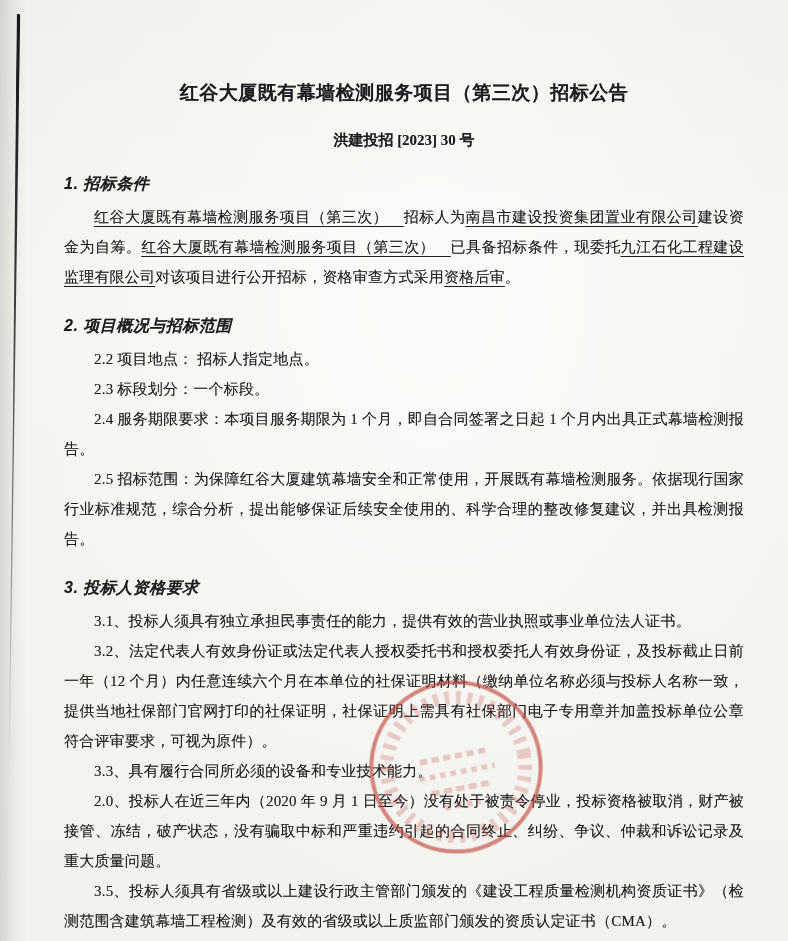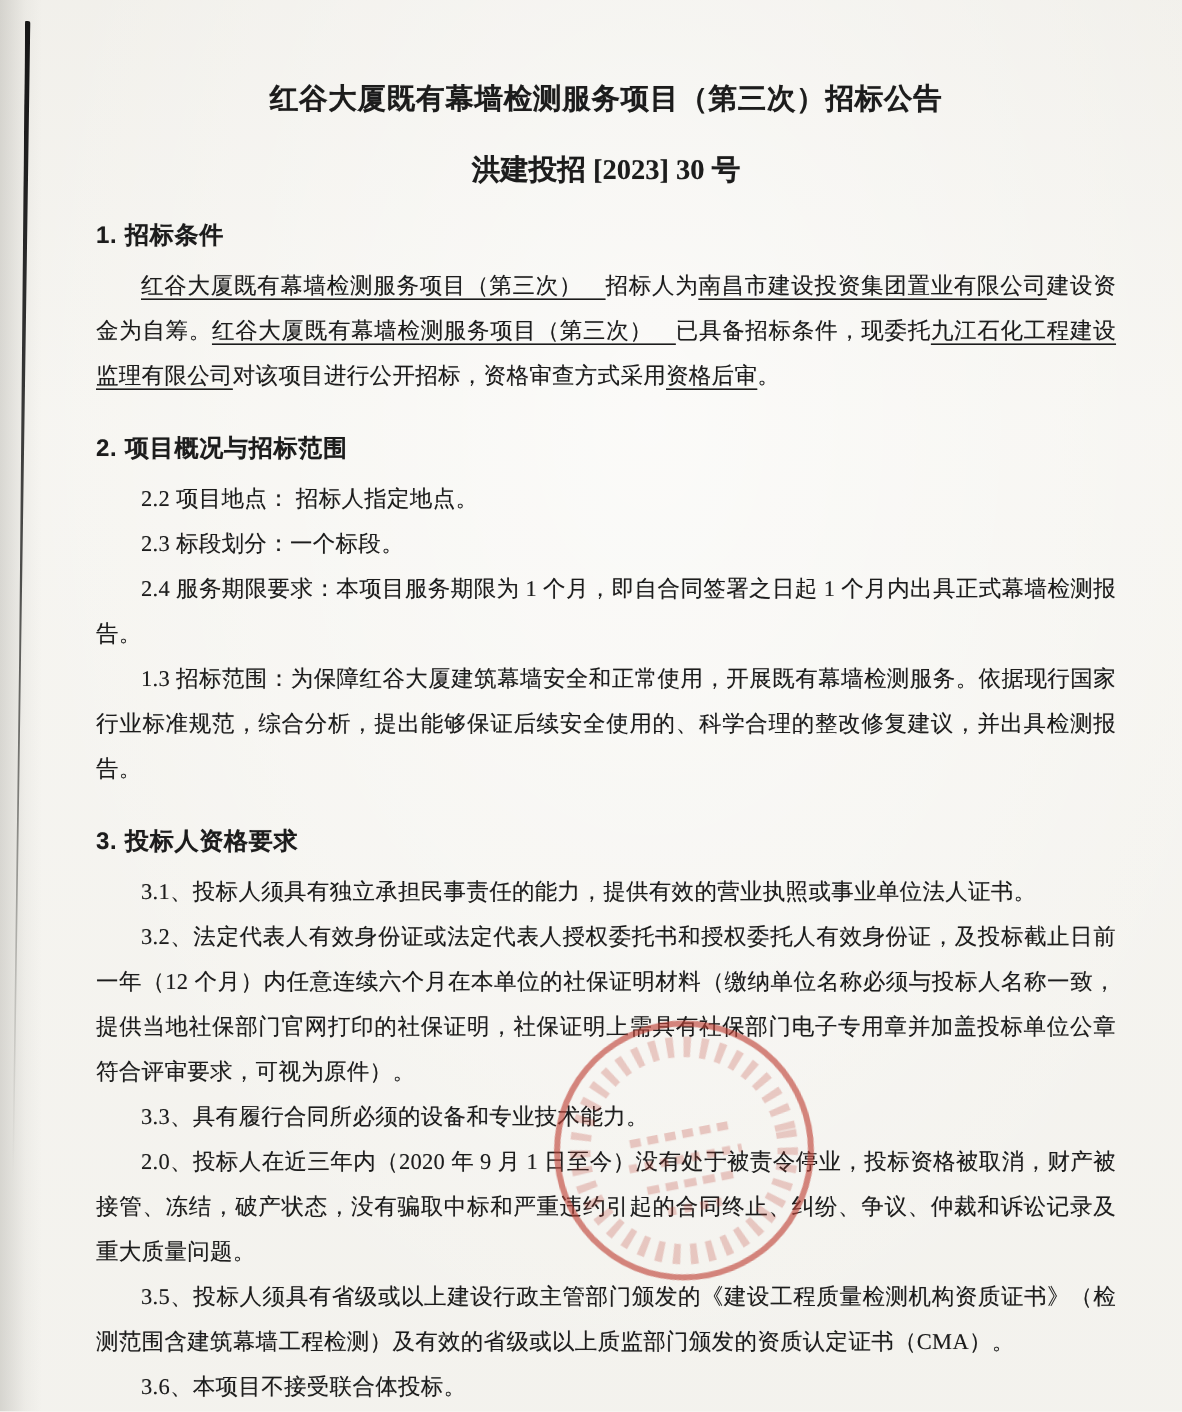--- a/index.html
+++ b/index.html
@@ -24,37 +24,37 @@
     position:absolute; left:11px; top:14px; width:5px; height:770px;
     background:linear-gradient(to bottom,
       #161616 0%, #1f1f1f 12%, #333 30%, #4e4e4c 48%,
       #7a7a76 66%, rgba(130,130,125,0.45) 82%, rgba(150,150,145,0.15) 94%, transparent);
     clip-path:polygon(20% 0, 90% 0, 70% 55%, 58% 100%, 38% 100%, 45% 55%);
     transform:rotate(0.7deg);
     border-radius:2px;
   }
   .page {
     position:absolute; inset:0;
-    padding:54px 44px 0 64px;
+    padding:80px 44px 0 64px;
     box-sizing:border-box;
     text-shadow:0 0 0.45px rgba(20,20,20,0.4);
     border-radius:16px;
   }
   .doc-title {
     text-align:center; font-weight:bold; font-size:19px;
     line-height:26px; letter-spacing:0.5px; margin:0;
   }
   .doc-number {
-    text-align:center; font-weight:bold; font-size:19px;
+    text-align:center; font-weight:bold; font-size:15px;
     line-height:24px; margin:22px 0 0 0;
   }
   .sec-heading {
     font-family:"Liberation Sans","DejaVu Sans",sans-serif;
     font-weight:bold; font-size:16px; line-height:24px;
-    margin:22px 0 6px 0; letter-spacing:0.5px;
+    margin:22px 0 6px 0; letter-spacing:0.5px;font-style:italic;
   }
   .sec-heading.first { margin-top:20px; }
   .body-par {
     font-size:15px; line-height:30px; margin:0;
     text-indent:2em; text-align:justify; letter-spacing:0.2px;
   }
   .u { text-decoration:underline; text-underline-offset:4px; text-decoration-thickness:1px; }
   .seal {
     position:absolute; left:365px; top:676px; width:182px; height:182px;
     transform:rotate(-11deg);
@@ -77,21 +77,21 @@
   <div>
     <h2 class="sec-heading first">1. 招标条件</h2>
     <p class="body-par"><span class="u">红谷大厦既有幕墙检测服务项目（第三次）　</span><span>招标人为</span><span class="u">南昌市建设投资集团置业有限公司</span><span>建设资金为自筹。</span><span class="u">红谷大厦既有幕墙检测服务项目（第三次）　</span><span>已具备招标条件，现委托</span><span class="u">九江石化工程建设监理有限公司</span><span>对该项目进行公开招标，资格审查方式采用</span><span class="u">资格后审</span><span>。</span></p>
   </div>
 
   <div>
     <h2 class="sec-heading">2. 项目概况与招标范围</h2>
     <p class="body-par">2.2 项目地点： 招标人指定地点。</p>
     <p class="body-par">2.3 标段划分：一个标段。</p>
     <p class="body-par">2.4 服务期限要求：本项目服务期限为 1 个月，即自合同签署之日起 1 个月内出具正式幕墙检测报告。</p>
-    <p class="body-par">1.3 招标范围：为保障红谷大厦建筑幕墙安全和正常使用，开展既有幕墙检测服务。依据现行国家行业标准规范，综合分析，提出能够保证后续安全使用的、科学合理的整改修复建议，并出具检测报告。</p>
+    <p class="body-par">2.5 招标范围：为保障红谷大厦建筑幕墙安全和正常使用，开展既有幕墙检测服务。依据现行国家行业标准规范，综合分析，提出能够保证后续安全使用的、科学合理的整改修复建议，并出具检测报告。</p>
   </div>
 
   <div>
     <h2 class="sec-heading">3. 投标人资格要求</h2>
     <p class="body-par">3.1、投标人须具有独立承担民事责任的能力，提供有效的营业执照或事业单位法人证书。</p>
     <p class="body-par">3.2、法定代表人有效身份证或法定代表人授权委托书和授权委托人有效身份证，及投标截止日前一年（12 个月）内任意连续六个月在本单位的社保证明材料（缴纳单位名称必须与投标人名称一致，提供当地社保部门官网打印的社保证明，社保证明上需具有社保部门电子专用章并加盖投标单位公章符合评审要求，可视为原件）。</p>
     <p class="body-par">3.3、具有履行合同所必须的设备和专业技术能力。</p>
     <p class="body-par">2.0、投标人在近三年内（2020 年 9 月 1 日至今）没有处于被责令停业，投标资格被取消，财产被接管、冻结，破产状态，没有骗取中标和严重违约引起的合同终止、纠纷、争议、仲裁和诉讼记录及重大质量问题。</p>
     <p class="body-par">3.5、投标人须具有省级或以上建设行政主管部门颁发的《建设工程质量检测机构资质证书》（检测范围含建筑幕墙工程检测）及有效的省级或以上质监部门颁发的资质认定证书（CMA）。</p>
     <p class="body-par">3.6、本项目不接受联合体投标。</p>

